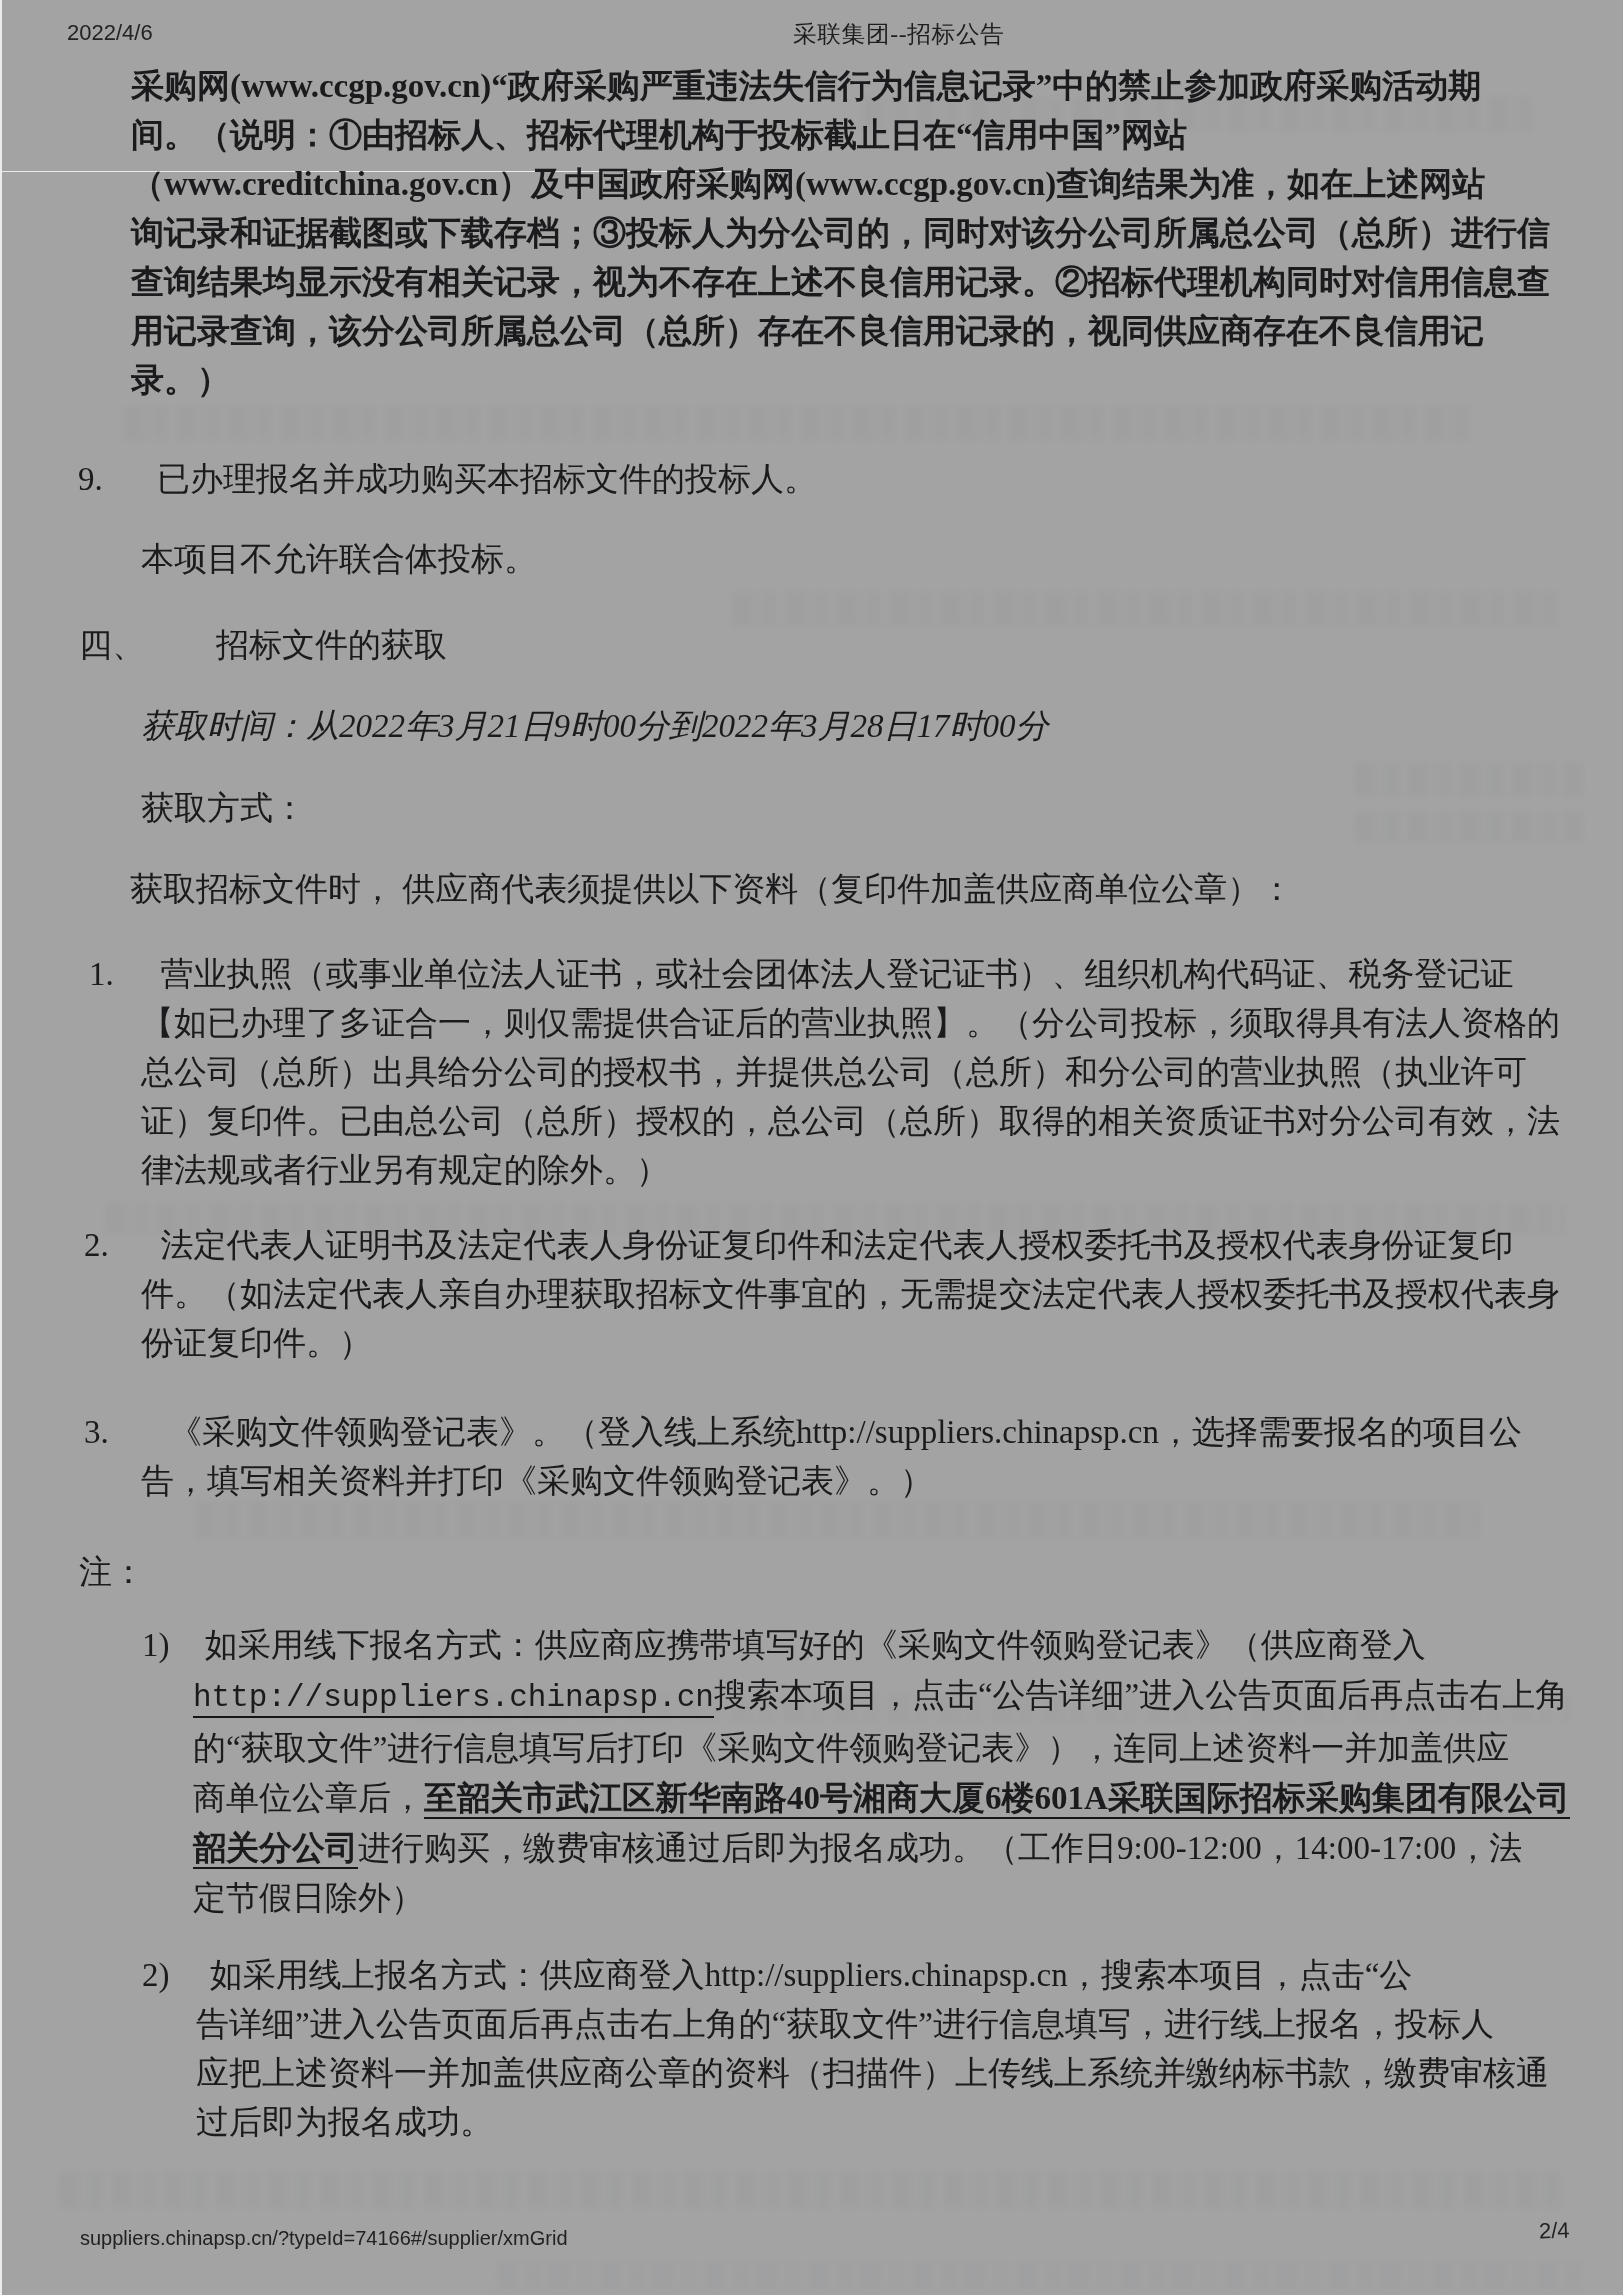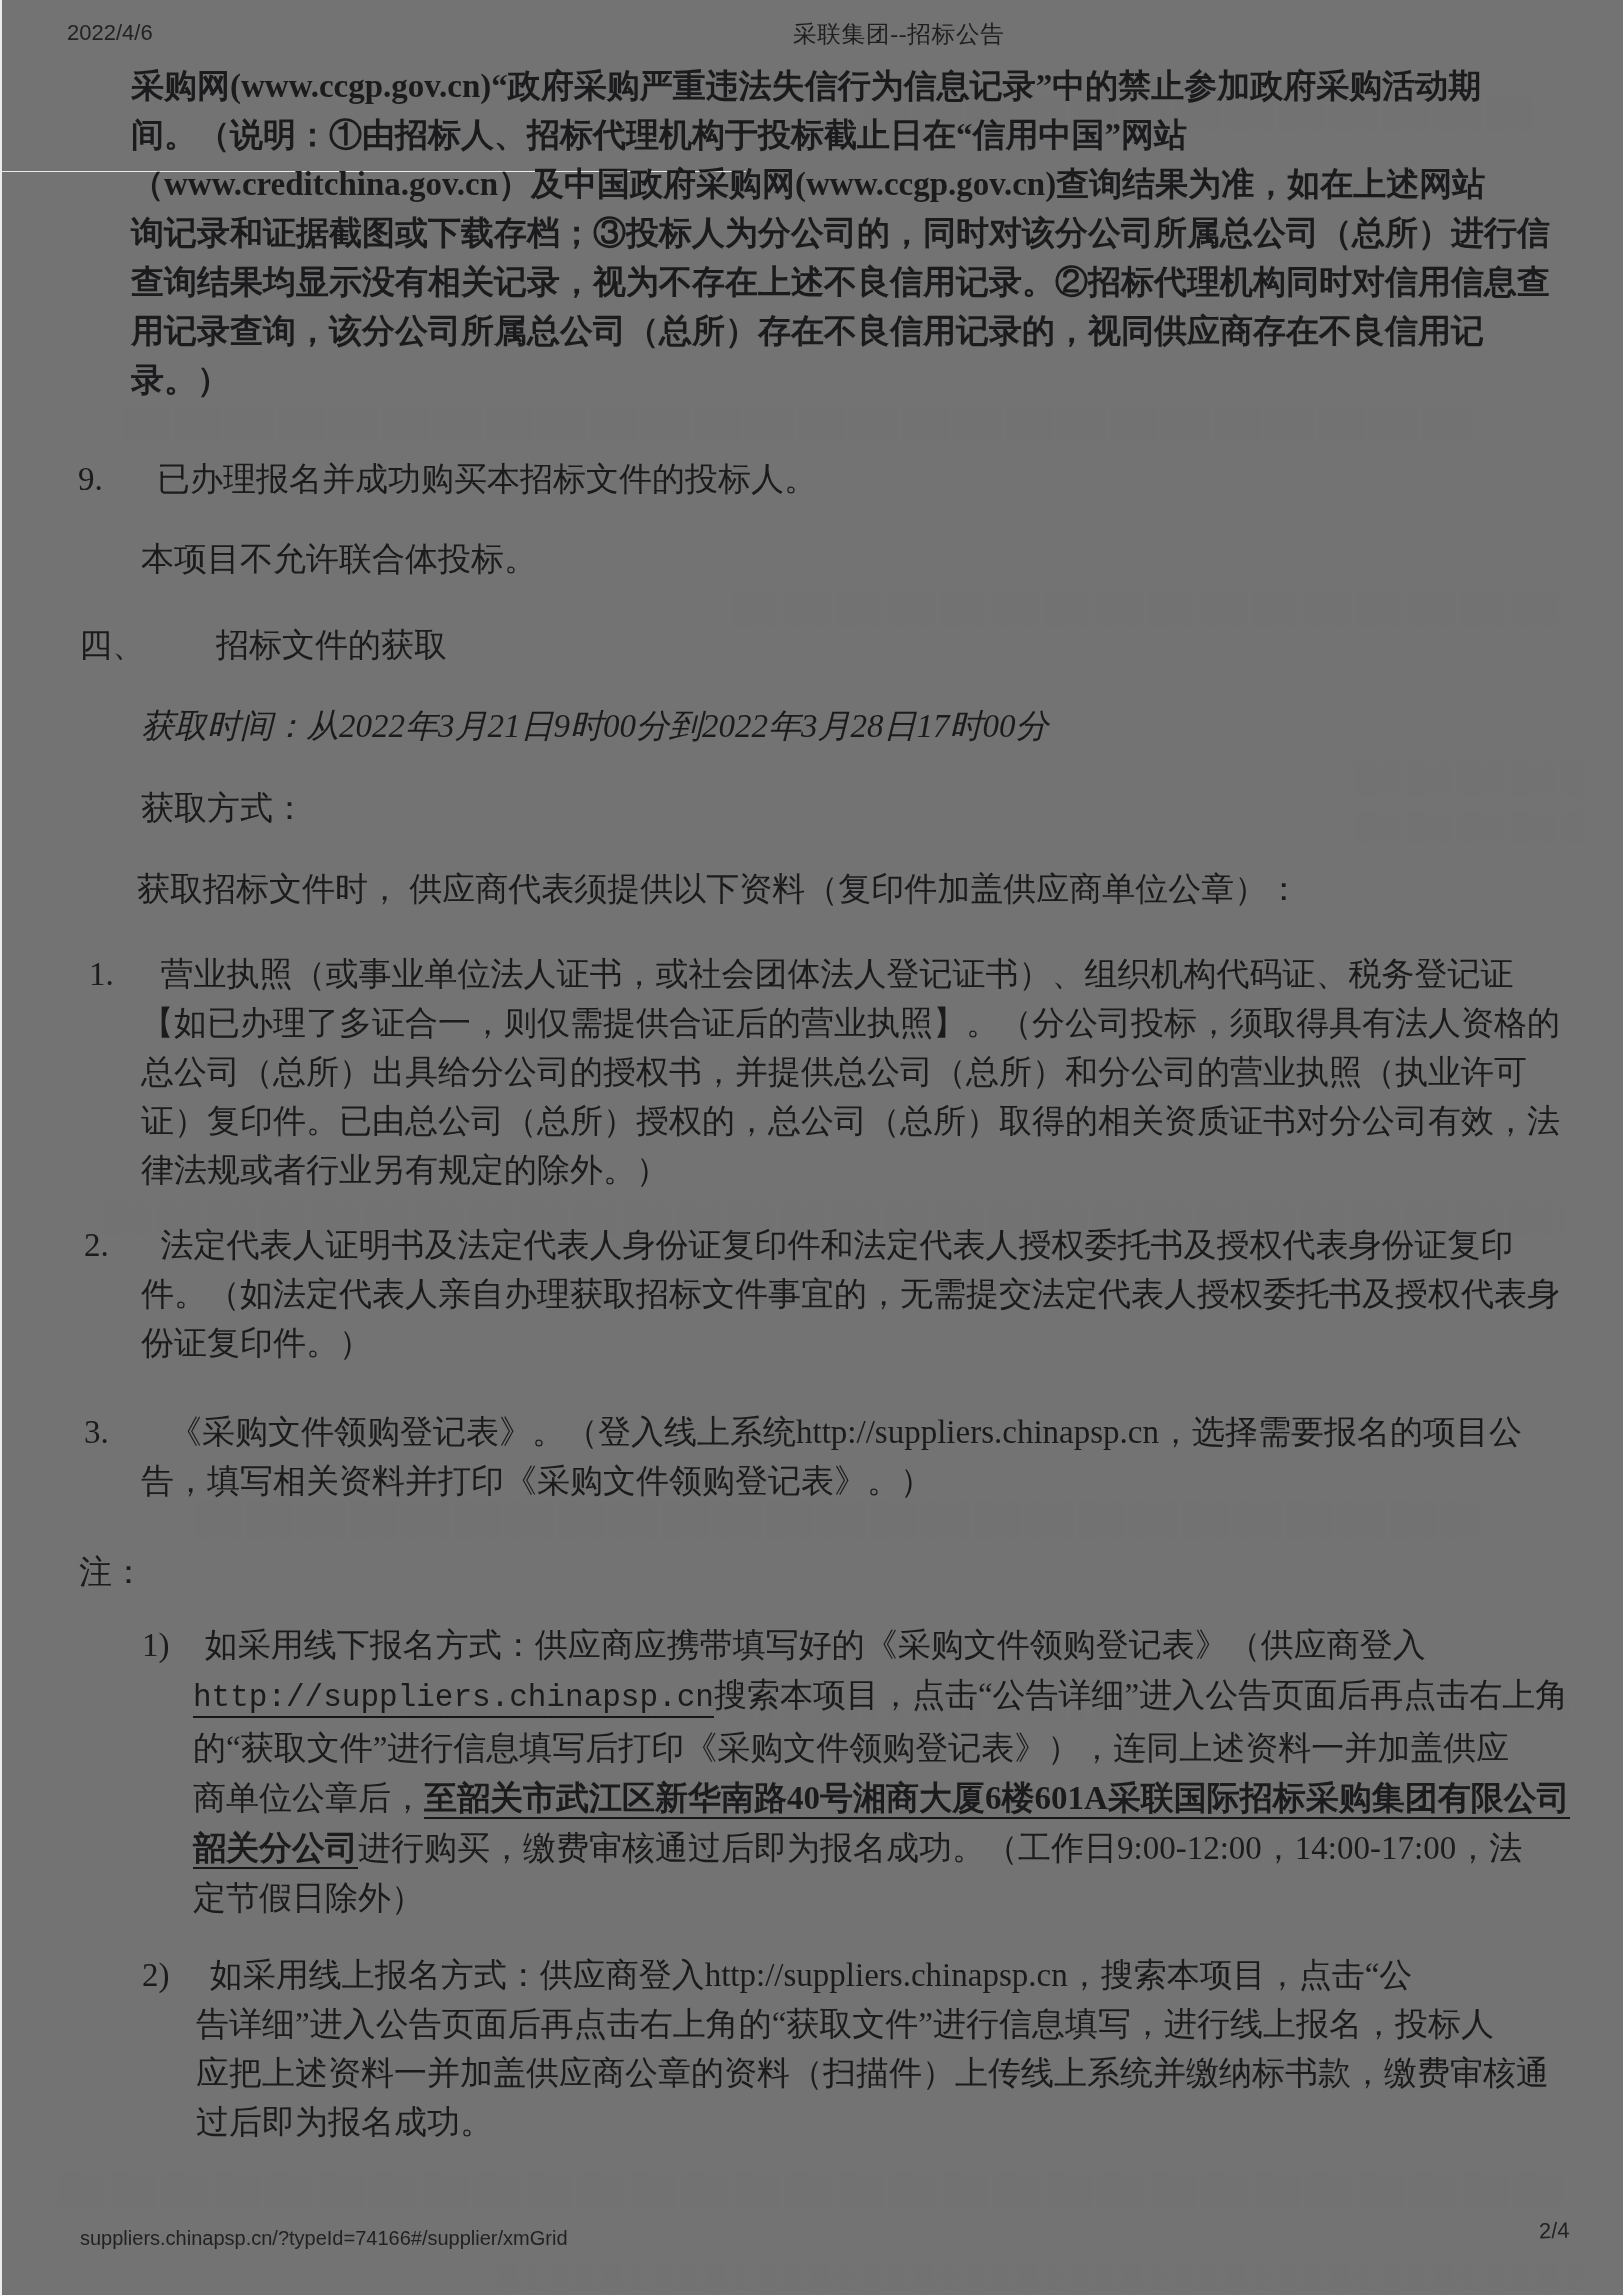--- a/index.html
+++ b/index.html
@@ -1,19 +1,19 @@
 <!DOCTYPE html>
 <html style="font-size:10.5px"><head>
 <meta charset="utf-8">
 <style>
   html,body{margin:0;padding:0;background:#e8e8e8;}
   .page{
     position:relative;
     width:1623px;height:2295px;
-    background:#737373;
+    background:#a3a3a3;
     overflow:hidden;
     font-family:"Liberation Serif","DejaVu Serif",serif;
     color:#1b1b1d;
   }
   .hdr-date{
     position:absolute;top:19.6px;left:67px;
     font-family:"Liberation Sans","DejaVu Sans",sans-serif;
     font-size:22px;color:#232325;
   }
   .hdr-title{
@@ -102,21 +102,21 @@
     <span class="num" style="left:-137px;">四、</span>
     <div class="line">招标文件的获取</div>
   </div>
 
   <div class="block" style="top:702px;left:141px;font-style:italic;">
     <div class="line">获取时间：从2022年3月21日9时00分到2022年3月28日17时00分</div>
   </div>
   <div class="block" style="top:784px;left:141px;">
     <div class="line">获取方式：</div>
   </div>
-  <div class="block" style="top:865px;left:137px;">
+  <div class="block" style="top:865px;left:130px;">
     <div class="line">获取招标文件时， 供应商代表须提供以下资料（复印件加盖供应商单位公章）：</div>
   </div>
 
   <div class="block" style="top:950px;left:141px;">
     <span class="num" style="left:-52px;">1.</span>
     <div class="line" style="padding-left:19.6px;">营业执照（或事业单位法人证书，或社会团体法人登记证书）、组织机构代码证、税务登记证</div>
     <div class="line">【如已办理了多证合一，则仅需提供合证后的营业执照】。（分公司投标，须取得具有法人资格的</div>
     <div class="line">总公司（总所）出具给分公司的授权书，并提供总公司（总所）和分公司的营业执照（执业许可</div>
     <div class="line">证）复印件。已由总公司（总所）授权的，总公司（总所）取得的相关资质证书对分公司有效，法</div>
     <div class="line">律法规或者行业另有规定的除外。）</div>

